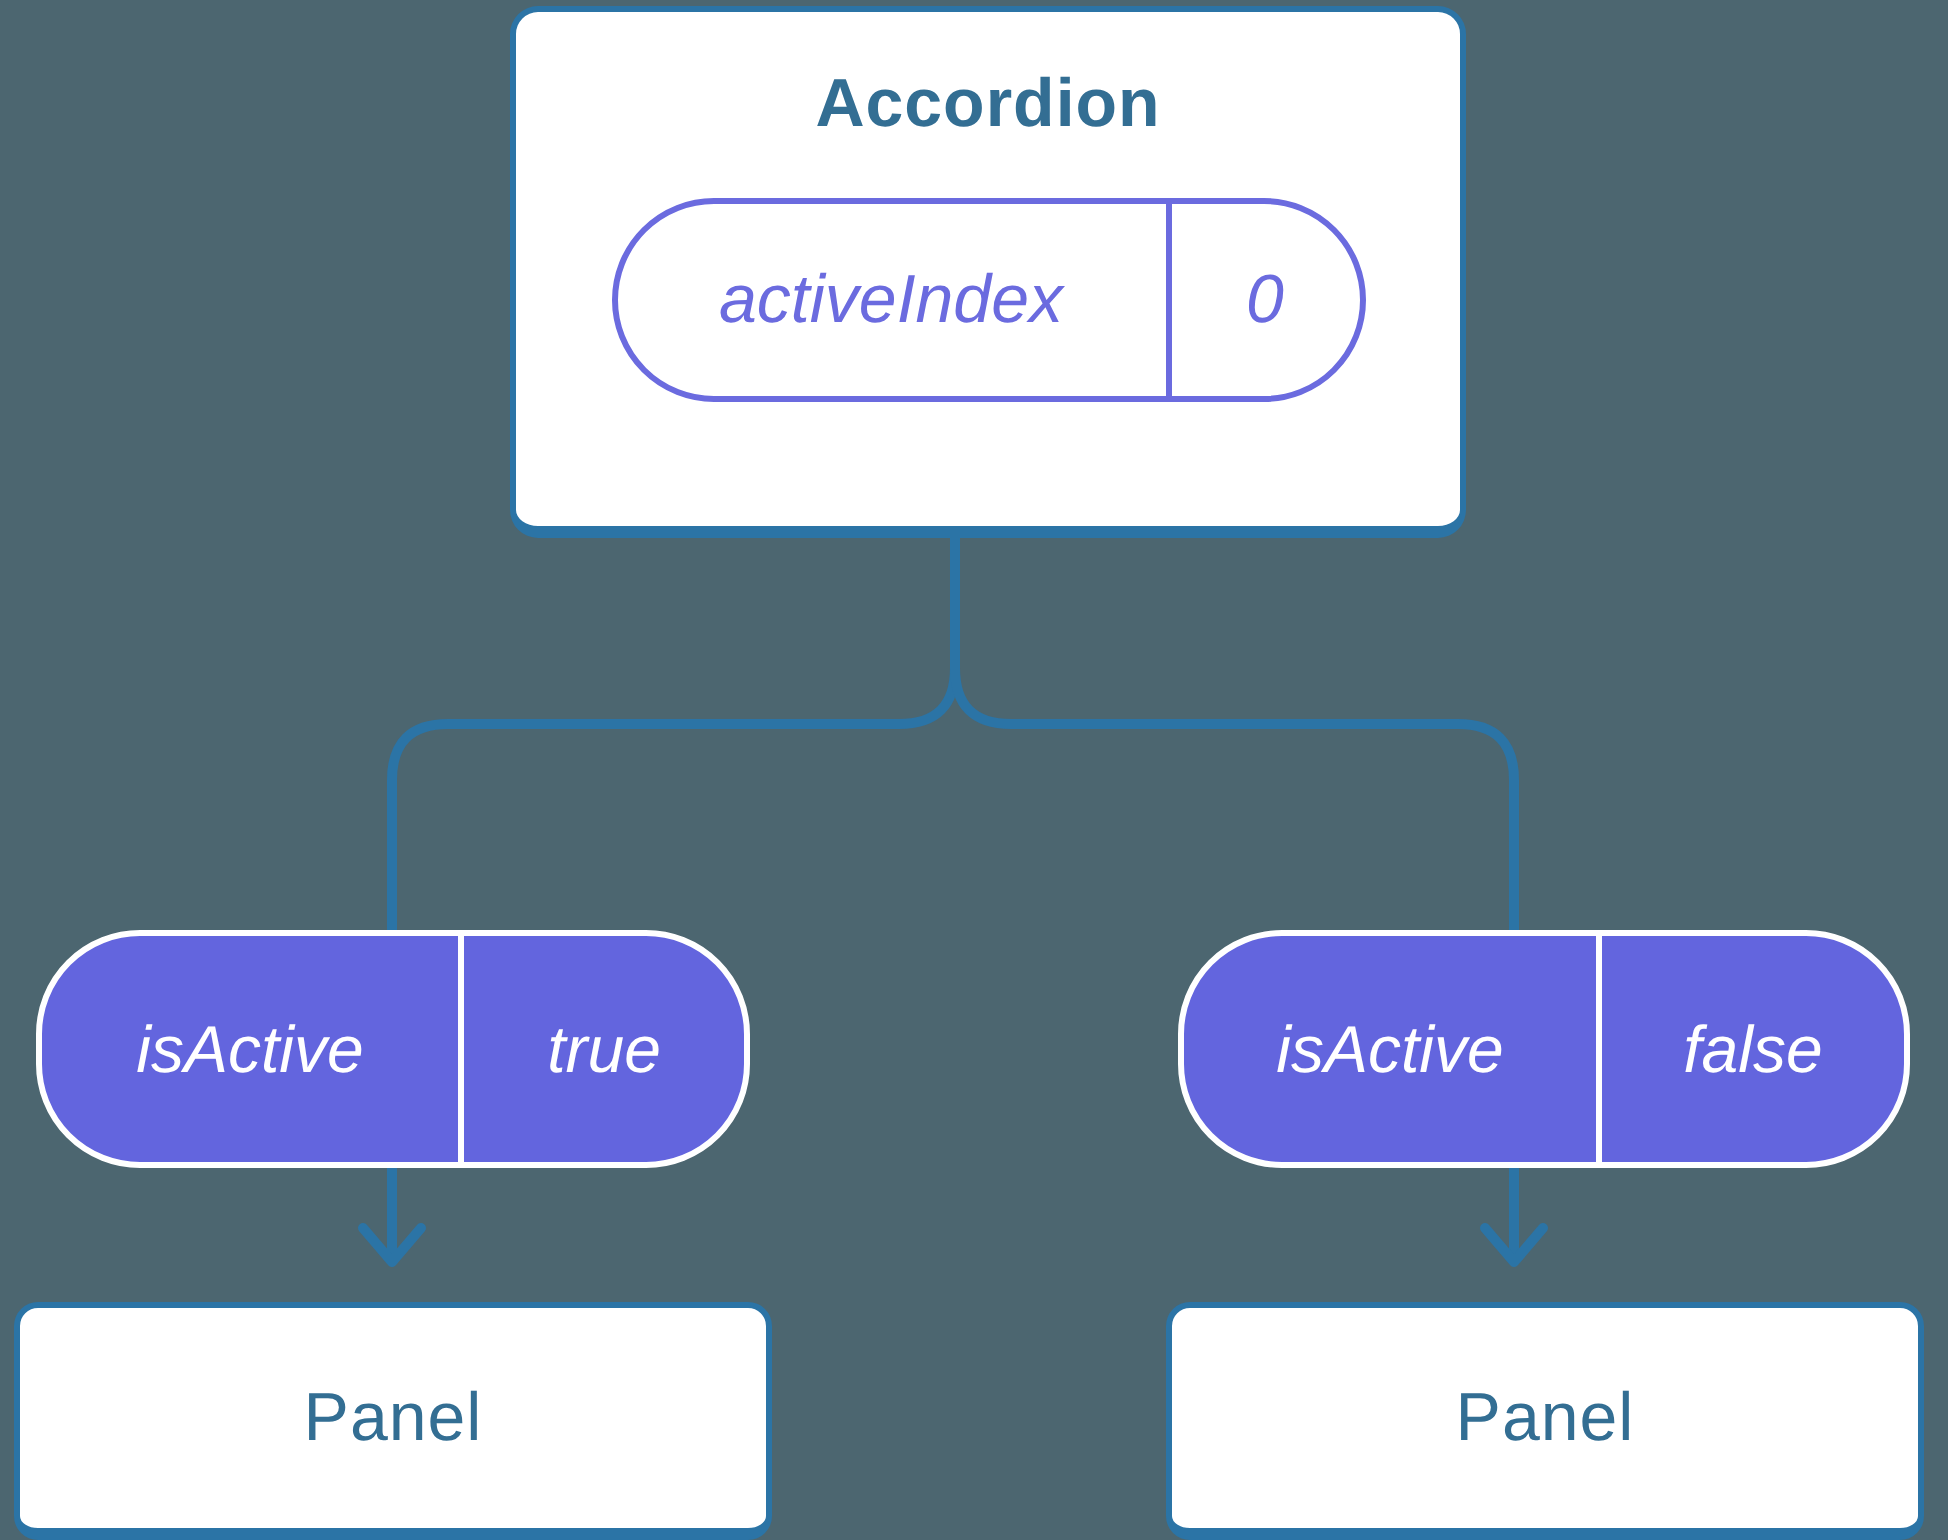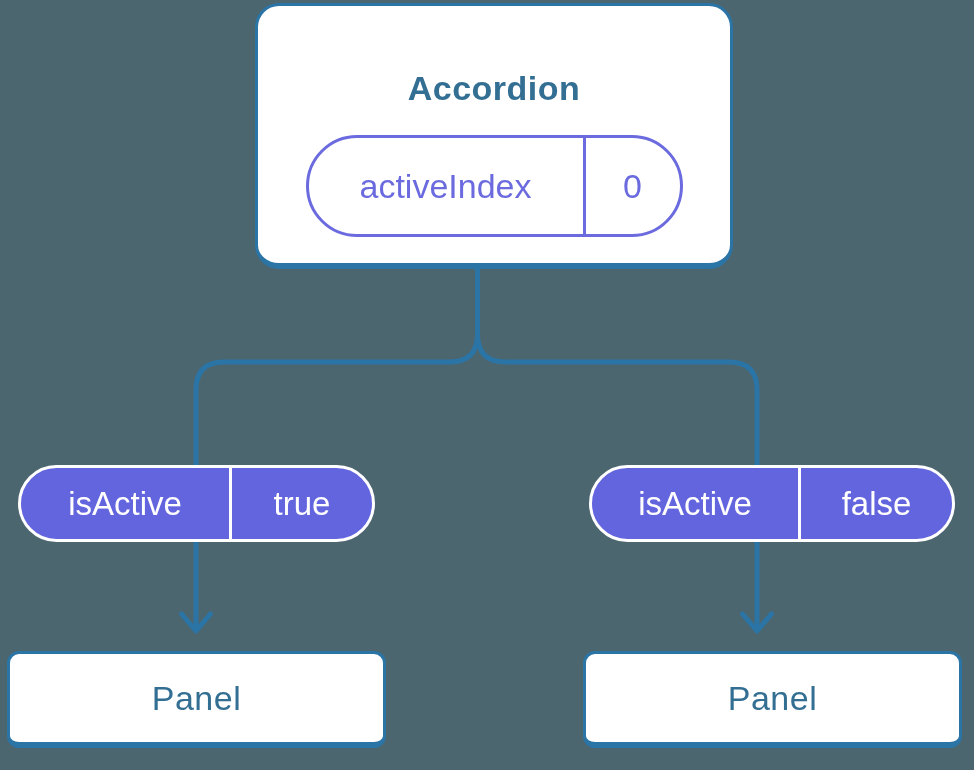--- a/index.html
+++ b/index.html
@@ -36,71 +36,72 @@
   .card {
     position: absolute;
     background: var(--card-white);
     border: 3px solid var(--line-blue);
     border-bottom-width: 6px;
     z-index: 2;
   }
   .root-card {
     left: 255px; top: 3px;
     width: 478px; height: 266px;
-    border-radius: 24px;
+    border-radius: 14px;
     display: flex; flex-direction: column; align-items: center;
-    padding-top: 60px;
+    padding-top: 24px;
   }
   .card-title {
     font-size: 34px;
     font-weight: 600;
     line-height: 44px;
     color: var(--heading-blue);
     letter-spacing: 0.5px;
   }
   .pill {
     display: flex;
     align-items: stretch;
     border-radius: 52px;
     overflow: hidden;
+    font-style: italic;
   }
   .pill .seg {
     display: flex; align-items: center; justify-content: center;
   }
   .pill .seg-name { flex: 1 1 auto; }
   .state-pill {
     margin-top: 25px;
     width: 377px; height: 102px;
     background: var(--card-white);
     border: 3px solid var(--purple-outline);
     color: var(--purple-outline);
     font-size: 34px;
   }
   .state-pill .seg-value {
     width: 97px;
     border-left: 3px solid var(--purple-outline);
   }
   .prop-pill {
     position: absolute;
     top: 465px;
-    height: 77px;
+    height: 119px;
     background: var(--purple-fill);
     border: 3px solid var(--card-white);
     color: var(--card-white);
     font-size: 33px;
     z-index: 2;
   }
   .prop-pill .seg-value { border-left: 3px solid var(--card-white); }
   .pill-a { left: 18px;  width: 357px; }
   .pill-a .seg-value { width: 143px; text-align: center; }
   .pill-b { left: 589px; width: 366px; }
   .pill-b .seg-value { width: 154px; text-align: right; }
   .panel-card {
     top: 651px;
-    width: 379px; height: 97px;
+    width: 379px; height: 119px;
     border-radius: 12px;
     display: flex; align-items: center; justify-content: center;
   }
   .panel-a { left: 7px; }
   .panel-b { left: 583px; }
   .panel-title {
     font-size: 34px;
     font-weight: 500;
     color: var(--heading-blue);
     letter-spacing: 0.5px;

